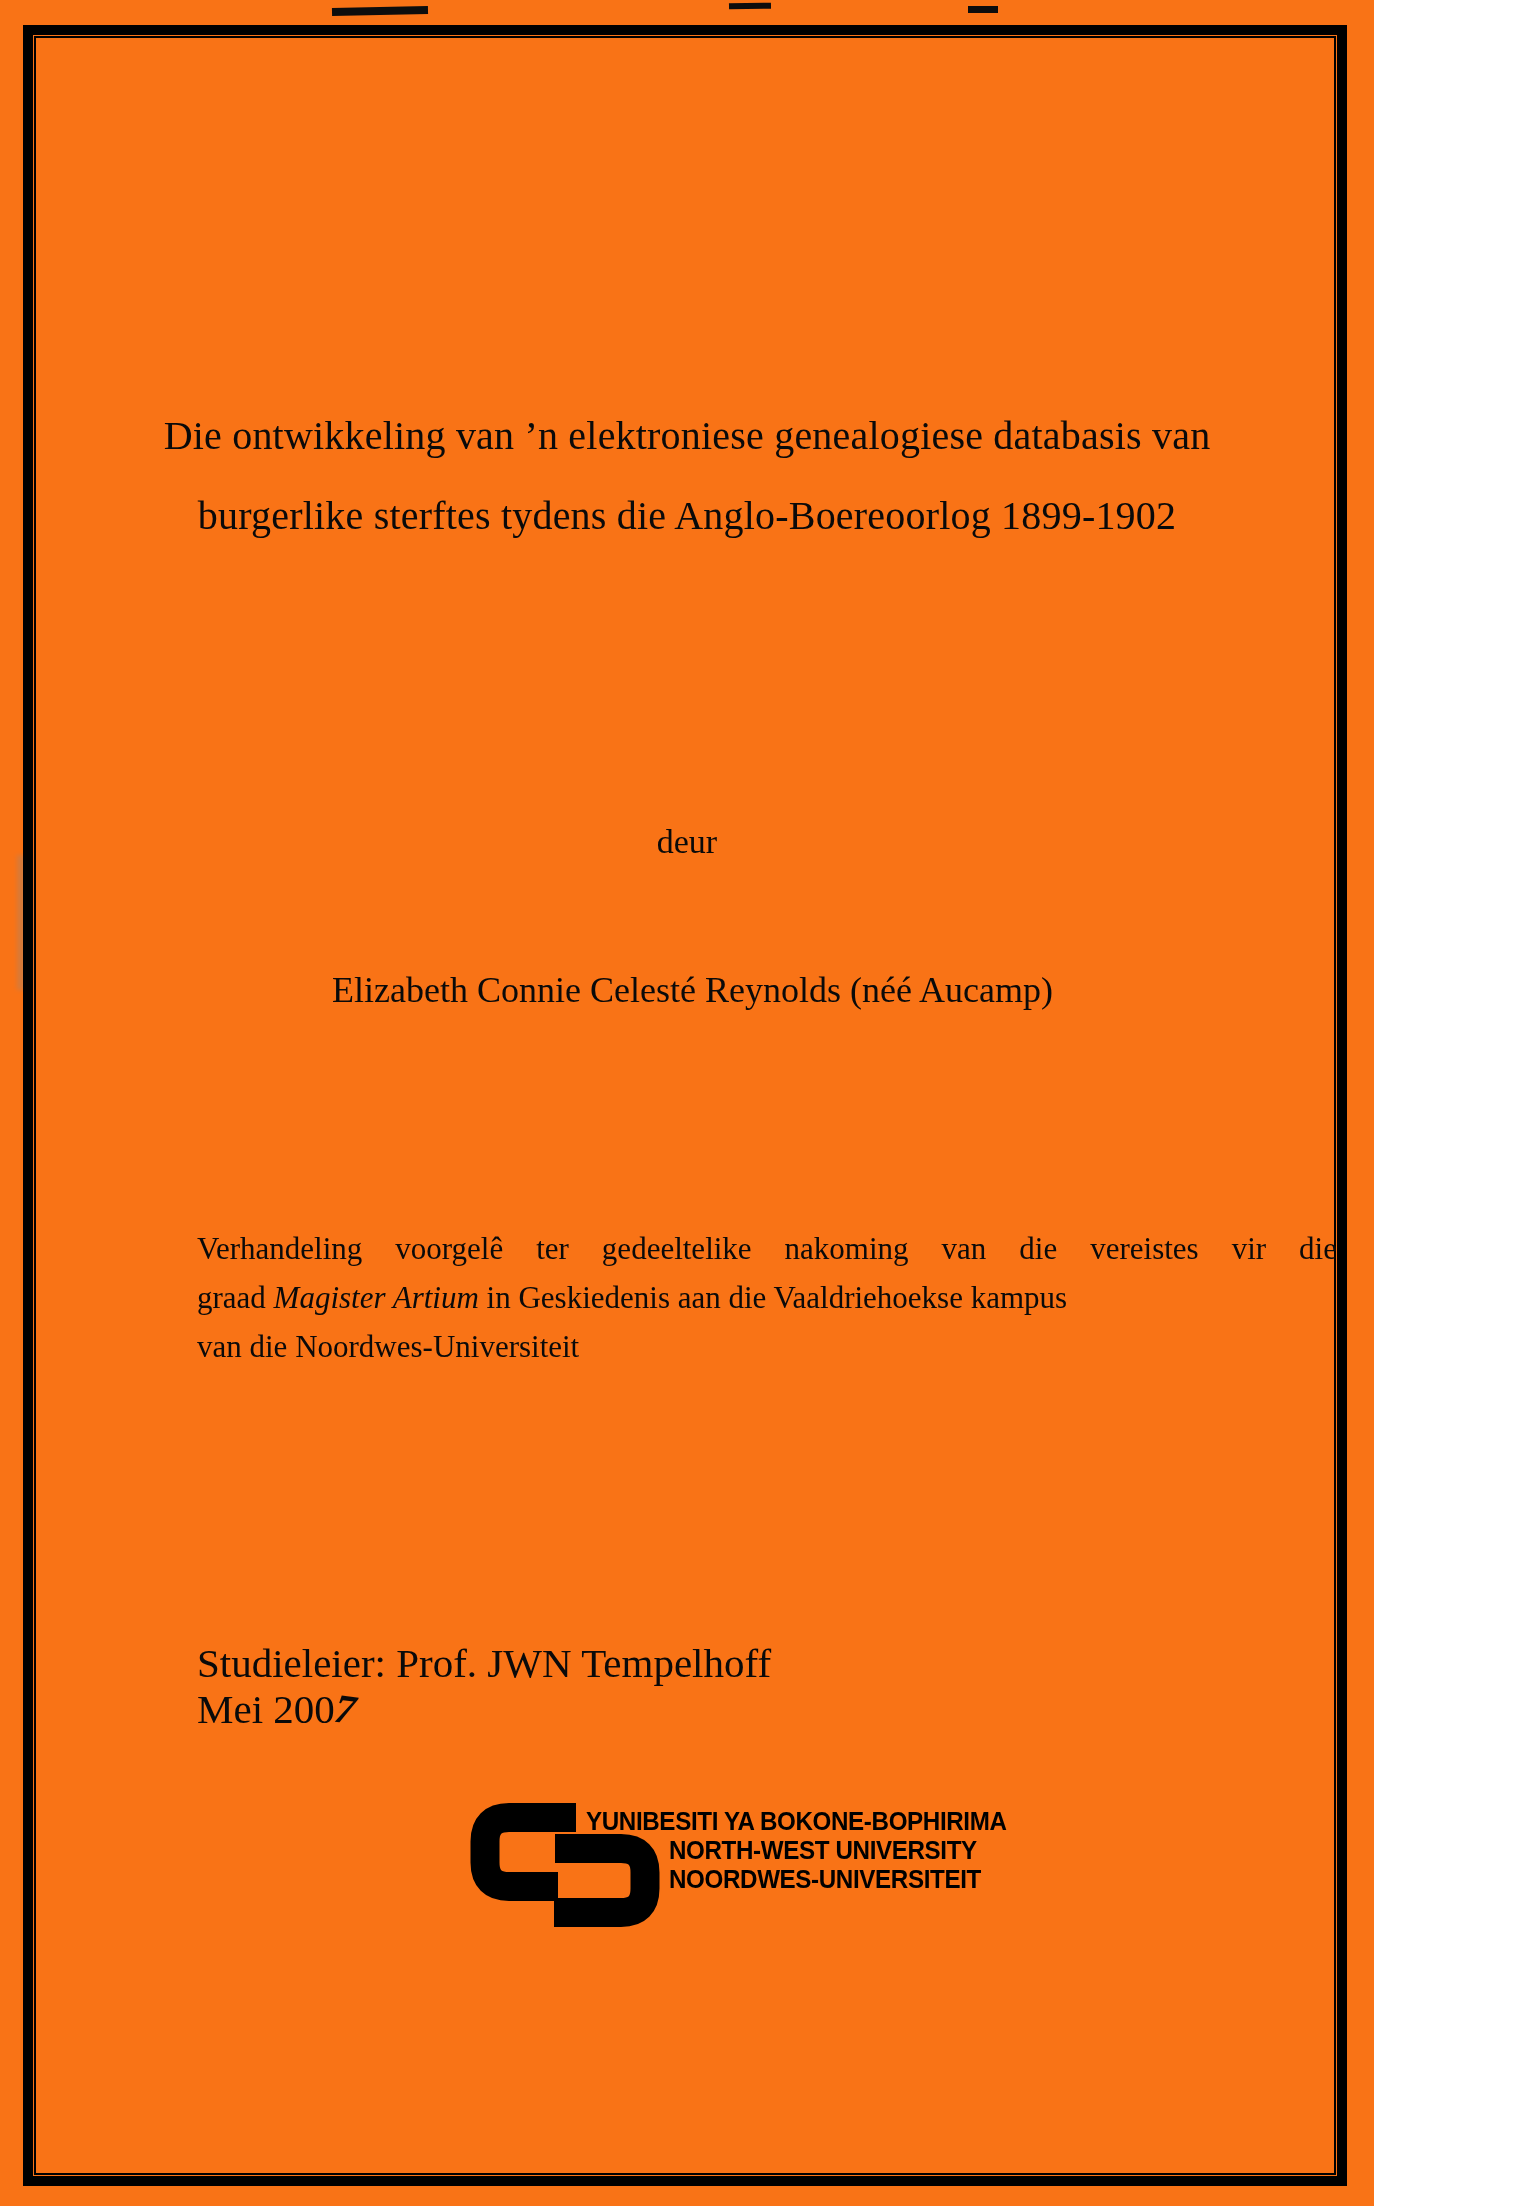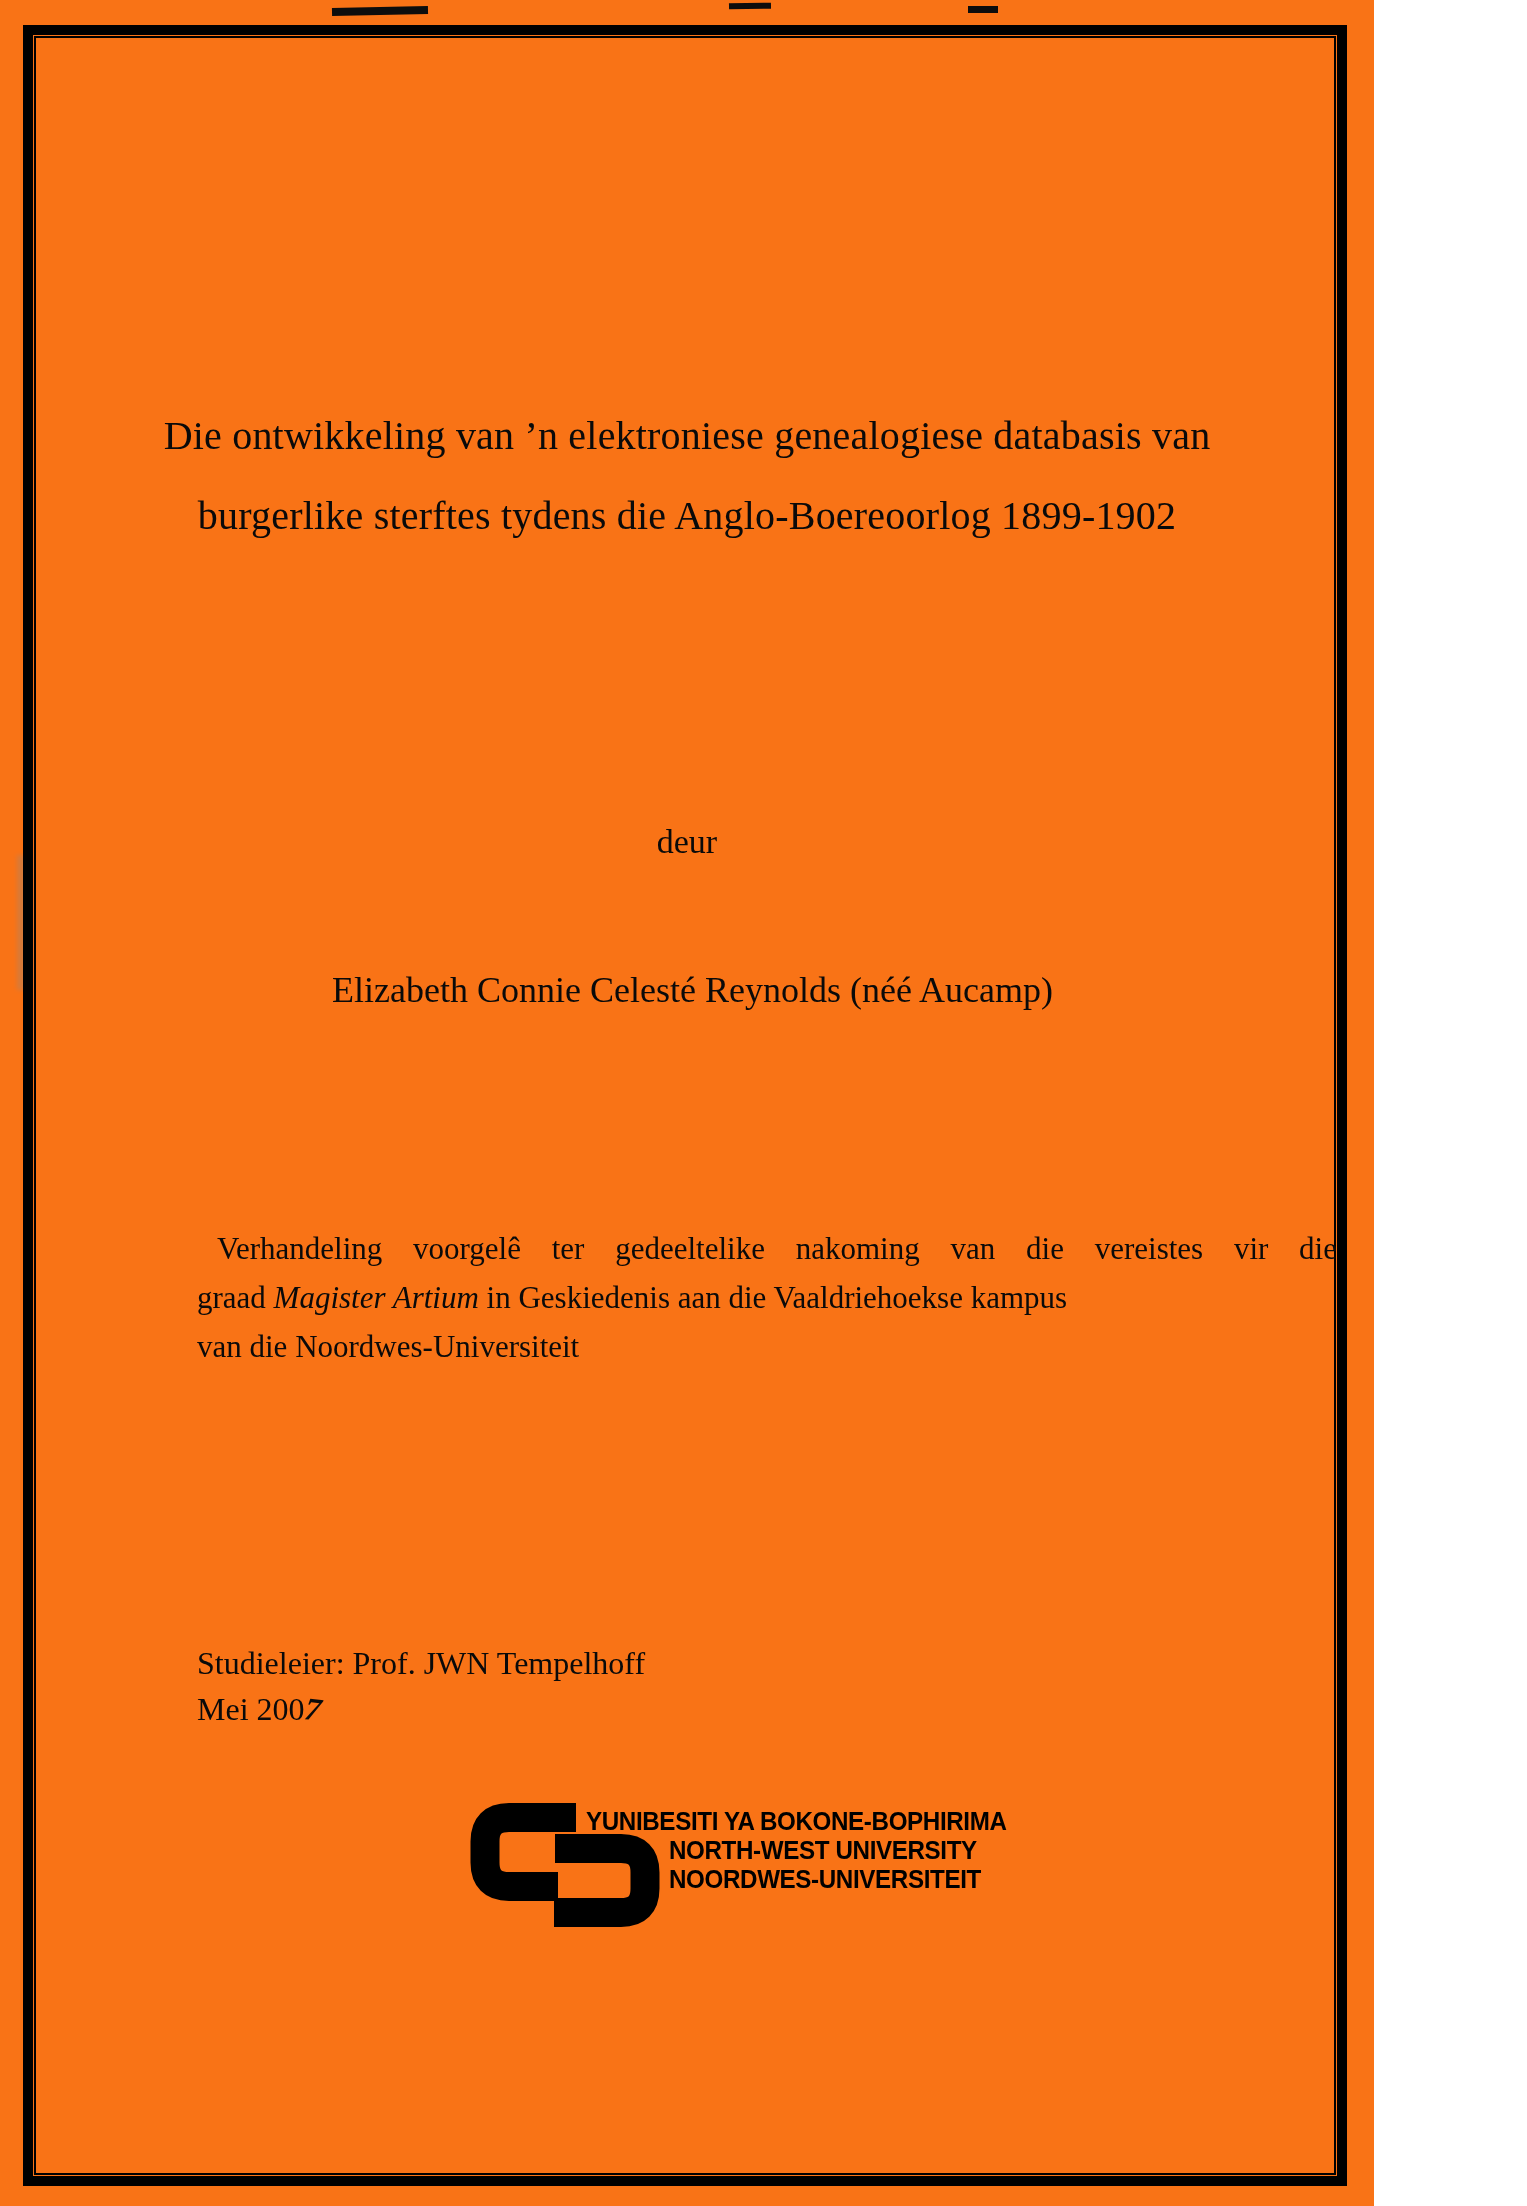--- a/index.html
+++ b/index.html
@@ -66,29 +66,28 @@
   .statement {
     position: absolute;
     left: 197px; top: 1224px; width: 1140px;
     font-size: 31px;
   }
   .sline { height: 49px; line-height: 49px; white-space: nowrap; }
   .sline.justified {
     text-align: justify;
     white-space: normal;
     overflow: hidden;
-    margin-left: 20px;
   }
   .sline.justified::after { content: ""; display: inline-block; width: 100%; height: 0; }
   .italic { font-style: italic; }
 
   .supervisor {
     position: absolute;
     left: 197px; top: 1640px;
-    font-size: 32px;
+    font-size: 41px;
     line-height: 46px;
   }
   .seven {
     display: inline-block;
     transform: rotate(7deg) skewX(-12deg);
     font-weight: bold;
   }
 
   .logo { position: absolute; left: 470px; top: 1800px; width: 640px; height: 140px; }
   .logo-icon { position: absolute; left: 0; top: 2px; line-height: 0; }

